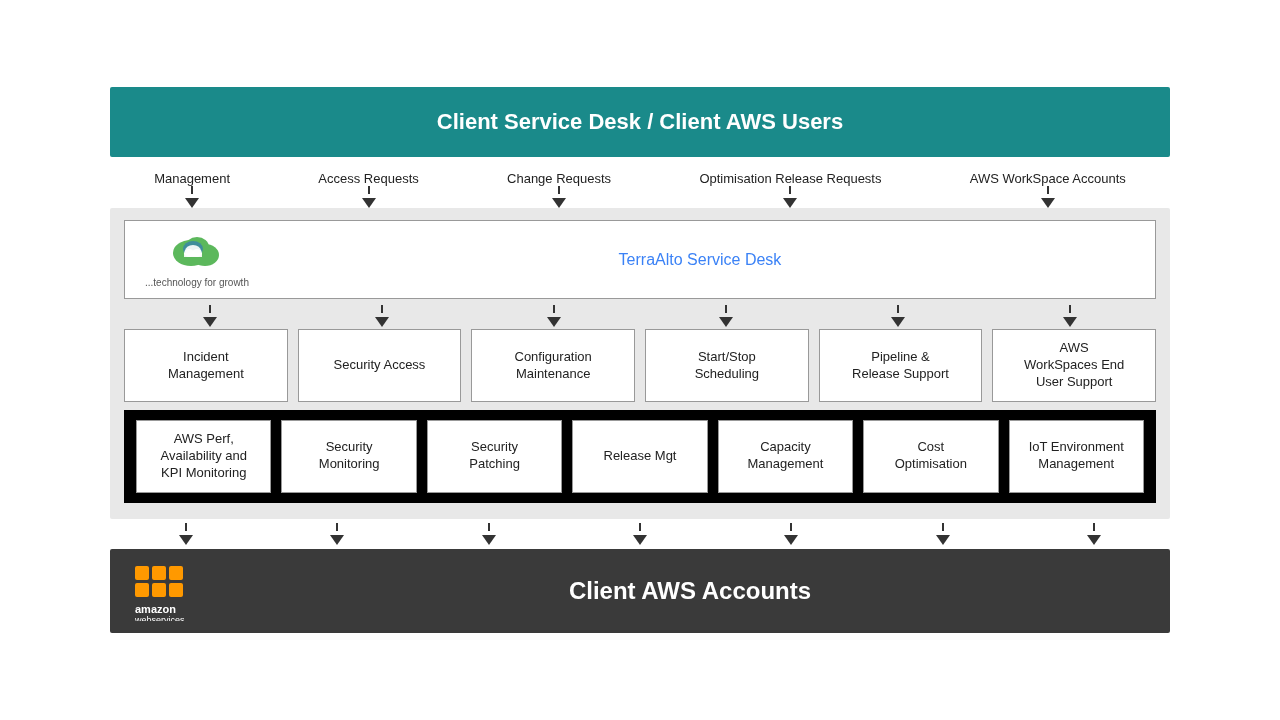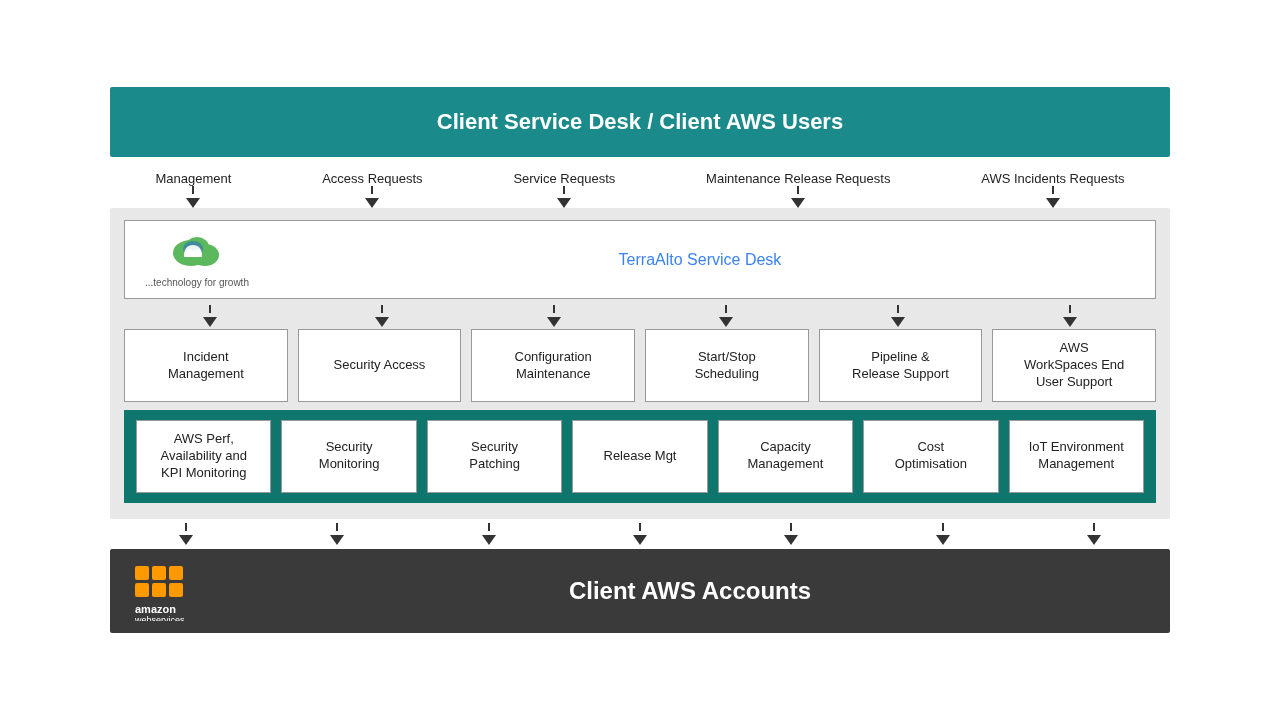--- a/index.html
+++ b/index.html
@@ -125,21 +125,21 @@
       align-items: center;
       justify-content: center;
       min-height: 65px;
       flex: 1;
       font-weight: normal;
       line-height: 1.3;
     }
 
     
     .dark-section {
-      background: #0f766e;
+      background: #000000;
       padding: 10px 12px;
       display: flex;
       flex-direction: column;
       gap: 4px;
       margin-top: 4px;
     }
     .dark-boxes-row {
       display: flex;
       gap: 10px;
       justify-content: center;
@@ -221,35 +221,35 @@
       </div>
     </div>
     <div class="label-item">
       <span>Access Requests</span>
       <div class="small-arrow">
         <div class="v-line"></div>
         <div class="arrow-down"></div>
       </div>
     </div>
     <div class="label-item">
-      <span>Service Requests</span>
+      <span>Change Requests</span>
       <div class="small-arrow">
         <div class="v-line"></div>
         <div class="arrow-down"></div>
       </div>
     </div>
     <div class="label-item">
-      <span>Maintenance Release Requests</span>
+      <span>Optimisation Release Requests</span>
       <div class="small-arrow">
         <div class="v-line"></div>
         <div class="arrow-down"></div>
       </div>
     </div>
     <div class="label-item">
-      <span>AWS Incidents Requests</span>
+      <span>AWS WorkSpace Accounts</span>
       <div class="small-arrow">
         <div class="v-line"></div>
         <div class="arrow-down"></div>
       </div>
     </div>
   </div>
 
   <div class="light-section">
 
     <div class="service-desk-row">

